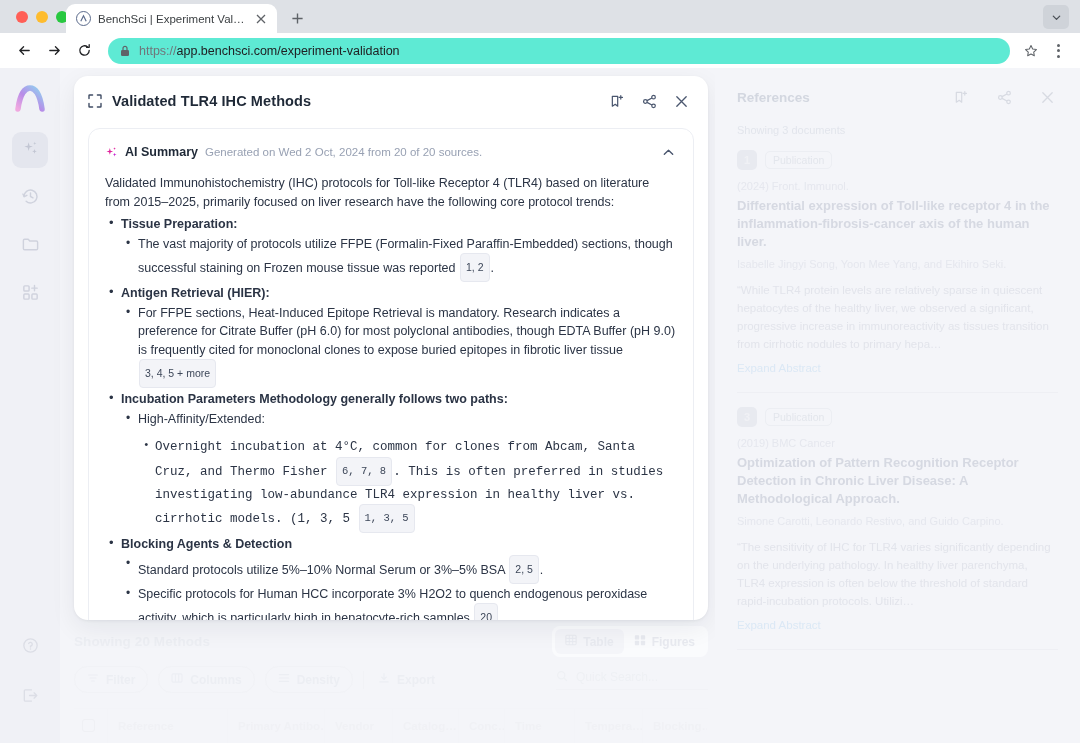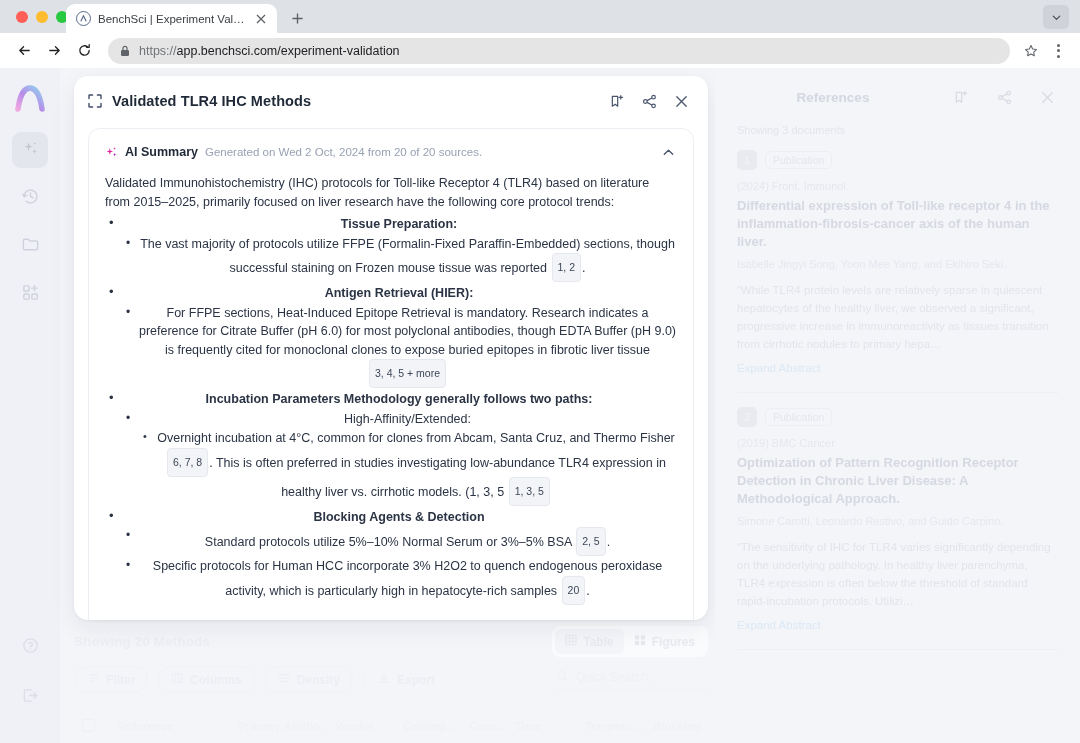--- a/index.html
+++ b/index.html
@@ -76,21 +76,21 @@
     padding: 0 10px;
     gap: 2px;
   }
   .navbtn {
     width: 28px; height: 28px; border-radius: 50%;
     display: flex; align-items: center; justify-content: center;
     color: #202124; flex: 0 0 28px;
   }
   .urlbox {
     flex: 1 1 auto; height: 26px; margin-left: 8px; margin-right: 6px;
-    background: #e5e5e5; border-radius: 13px;
+    background: #5eead4; border-radius: 13px;
     display: flex; align-items: center; gap: 8px;
     padding: 0 12px;
   }
   .lock-ico { flex: 0 0 11px; color: #5f6368; display:flex; }
   .url-text {
     font-size: 12.5px; color: #202124;
     white-space: nowrap; overflow: hidden;
   }
   .url-text .scheme { color: #70757a; }
   .star-btn { width: 26px; height: 26px; display:flex; align-items:center; justify-content:center; color:#5f6368; flex:0 0 26px;}
@@ -207,49 +207,49 @@
   .sum-head { display: flex; align-items: center; gap: 7px; }
   .sparkle { flex: 0 0 13px; display:flex; }
   .sum-title { font-size: 12.5px; font-weight: bold; color: #1f2937; }
   .sum-meta { font-size: 11.5px; color: #98a1b3; flex: 1 1 auto; }
   .chevron-up { width: 18px; height: 18px; display:flex; align-items:center; justify-content:center; color:#4a566e; }
 
   .sum-body { margin-top: 13px; font-size: 12.5px; color: #2b3445; line-height: 18.5px; }
   .sum-body p { margin-bottom: 4px; }
   .sum-body ul { list-style: none; }
   .lv1 { margin-top: 4px; }
-  .lv1 > li { position: relative; padding-left: 16px; margin-top: 2px; text-align: center; }
+  .lv1 > li { position: relative; padding-left: 16px; margin-top: 2px; }
   .lv1 > li::before { content: "•"; position: absolute; left: 4px; top: -1px; color:#2b3445; font-size: 13px;}
   .bold { font-weight: bold; }
   .lv2 { margin-top: 1px; }
   .lv2 > li { position: relative; padding-left: 17px; margin-top: 1px; }
   .lv2 > li::before { content: "•"; position: absolute; left: 5px; top: -1px; color:#2b3445; font-size: 12px;}
   .lv3 { margin-top: 1px; }
-  .lv3 > li { position: relative; padding-left: 17px; margin-top: 1px; }
+  .lv3 > li { position: relative; padding-left: 17px; margin-top: 10px; font-family: Liberation Mono, monospace; }
   .lv3 > li::before { content: "•"; position: absolute; left: 5px; top: -2px; color:#2b3445; font-size: 11px;}
 
   .cite {
     display: inline-block;
     background: #f3f4f8; border: 1px solid #e6e8ef;
     border-radius: 4px;
     font-size: 10.5px; color: #3d4759;
     padding: 7px 5px; margin: 0 1px;
     vertical-align: 1px; line-height: 13px;
     white-space: nowrap;
   }
   .disclaimer { margin-top: 13px; font-size: 10.5px; color: #b4bbc9; }
 
   
   .refs {
     position: absolute; top: 0; left: 655px; width: 365px; height: 675px;
     background: #f4f5f9;
     padding: 16px 22px 0 22px;
     overflow: hidden;
   }
-  .refs-head { display: flex; align-items: center; gap: 15px; height: 26px; text-align: center; }
+  .refs-head { display: flex; align-items: center; gap: 15px; height: 26px; }
   .refs-title { font-size: 13.5px; font-weight: bold; color: #d3d7e0; flex: 1 1 auto; }
   .refs-act { width: 22px; height: 22px; display:flex; align-items:center; justify-content:center; color:#d7dae2; flex:0 0 22px; margin-left:6px;}
   .refs-count { margin-top: 14px; font-size: 11px; color: #e2e5ec; }
   .ref-item { padding: 14px 0 18px 0; border-bottom: 1px solid #eeeff4; }
   .ref-top { display: flex; align-items: center; gap: 8px; }
   .ref-num {
     width: 20px; height: 20px; border-radius: 5px;
     background: #e8eaf0; color: #f0f1f5;
     font-size: 11px; font-weight: bold;
     display: flex; align-items: center; justify-content: center;

